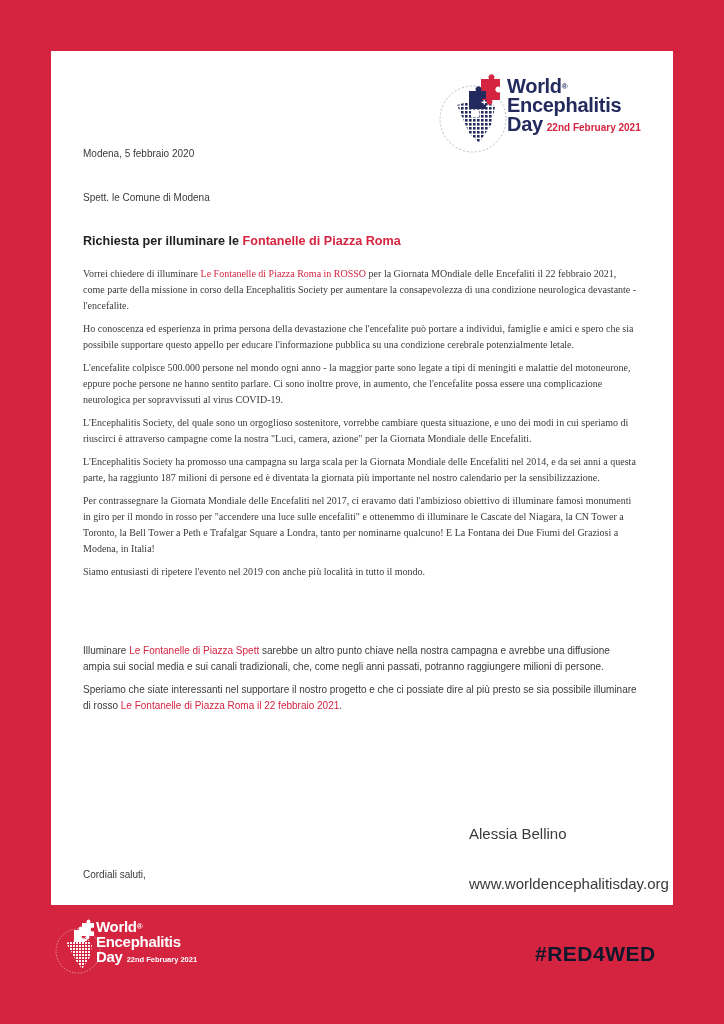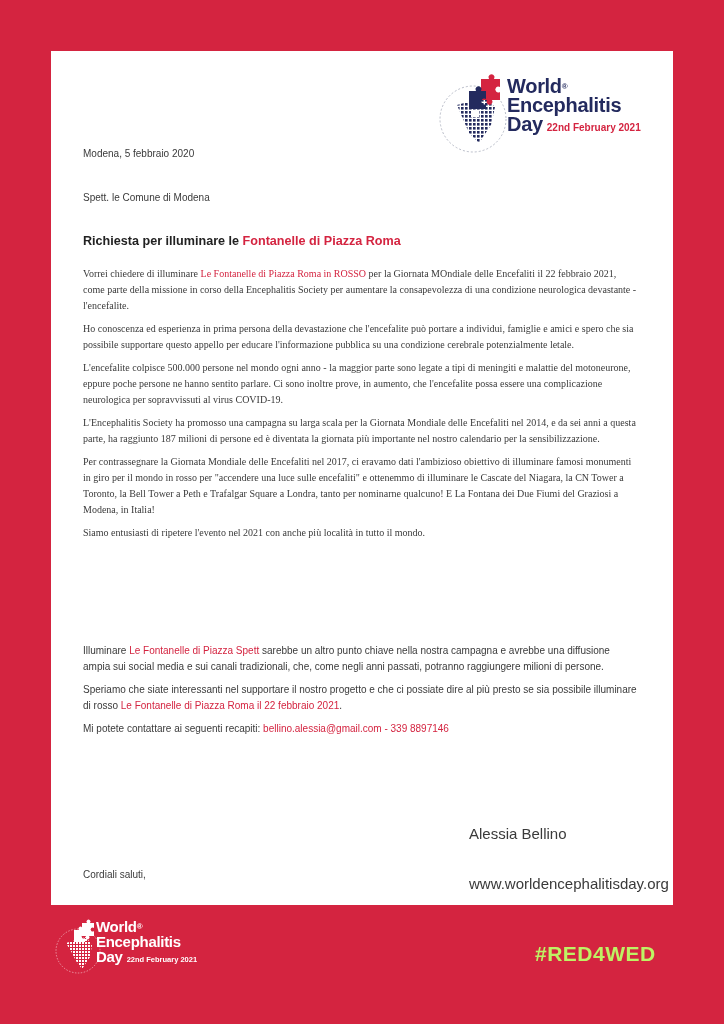--- a/index.html
+++ b/index.html
@@ -41,21 +41,21 @@
     .logo-text { position: absolute; left: 74px; top: 14px; font-weight: bold; color: #232a5e; line-height: 19px; font-size: 20px; letter-spacing: -0.3px; }
     .logo-text .reg { font-size: 8px; vertical-align: top; }
     .logo-date { font-size: 10px; color: #d42440; letter-spacing: 0; margin-left: 4px; }
 
     .logo-bottom { position: absolute; left: 52px; top: 915px; width: 170px; height: 60px; }
     .logo-bottom .logo-text { color: #ffffff; left: 44px; top: 4px; font-size: 15px; line-height: 15px; }
     .logo-bottom .logo-date { color: #ffffff; font-size: 7.5px; }
 
     .hashtag {
       position: absolute; left: 535px; top: 942px;
-      color: #bef264; font-weight: bold; font-size: 21px; letter-spacing: 0.5px;
+      color: #0f172a; font-weight: bold; font-size: 21px; letter-spacing: 0.5px;
     }
   </style>
 </head>
 <body>
 
 <div class="page">
 
   <div class="logo-top">
     <svg width="80" height="92" viewBox="0 0 80 92" style="position:absolute;left:0;top:0;">
       <defs>
@@ -81,34 +81,32 @@
     <span>Richiesta per illuminare le </span><span class="red">Fontanelle di Piazza Roma</span>
   </div>
   <div class="text recipient">Spett. le Comune di Modena</div>
 
   <div class="text body">
     <p class="para">
       <span>Vorrei chiedere di illuminare </span><span class="red">Le Fontanelle di Piazza Roma in ROSSO</span><span>  per la Giornata MOndiale delle Encefaliti il 22 febbraio 2021, come parte della missione in corso della Encephalitis Society per aumentare la consapevolezza di una condizione neurologica devastante - l'encefalite.</span>
     </p>
     <p class="para">Ho conoscenza ed esperienza in prima persona della devastazione che l'encefalite può portare a individui, famiglie e amici e spero che sia possibile supportare questo appello per educare l'informazione pubblica su una condizione cerebrale potenzialmente letale.</p>
     <p class="para">L'encefalite colpisce 500.000 persone nel mondo ogni anno - la maggior parte sono legate a tipi di meningiti e malattie del motoneurone, eppure poche persone ne hanno sentito parlare. Ci sono inoltre prove, in aumento, che l'encefalite possa essere una complicazione neurologica per sopravvissuti al virus COVID-19.</p>
+    <p class="para">L'Encephalitis Society, del quale sono un orgoglioso sostenitore, vorrebbe cambiare questa situazione, e uno dei modi in cui speriamo di riuscirci è attraverso campagne come la nostra "Luci, camera, azione" per la Giornata Mondiale delle Encefaliti.</p>
     <p class="para">L'Encephalitis Society ha promosso una campagna su larga scala per la Giornata Mondiale delle Encefaliti nel 2014, e da sei anni a questa parte, ha raggiunto 187 milioni di persone ed è diventata la giornata più importante nel nostro calendario per la sensibilizzazione.</p>
     <p class="para">Per contrassegnare la Giornata Mondiale delle Encefaliti nel 2017, ci eravamo dati l'ambizioso obiettivo di illuminare famosi monumenti in giro per il mondo in rosso per "accendere una luce sulle encefaliti" e ottenemmo di illuminare le Cascate del Niagara, la CN Tower a Toronto, la Bell Tower a Peth e Trafalgar Square a Londra, tanto per nominarne qualcuno! E La Fontana dei Due Fiumi del Graziosi a Modena, in Italia!</p>
-    <p class="para">Siamo entusiasti di ripetere l'evento nel 2021 con anche più località in tutto il mondo.</p>
+    <p class="para">Siamo entusiasti di ripetere l'evento nel 2019 con anche più località in tutto il mondo.</p>
   </div>
 
   <div class="text body2">
     <p class="para">
       <span>Illuminare </span><span class="red">Le Fontanelle di Piazza Spett</span><span> sarebbe un altro punto chiave nella nostra campagna e avrebbe una diffusione ampia sui social media e sui canali tradizionali, che, come negli anni passati, potranno raggiungere milioni di persone.</span>
     </p>
     <p class="para">
       <span>Speriamo che siate interessanti nel supportare il nostro progetto e che ci possiate dire al più presto se sia possibile illuminare di rosso </span><span class="red">Le Fontanelle di Piazza Roma il 22 febbraio 2021</span><span>.</span>
-    </p>
-    <p class="para">
-      <span>Mi potete contattare ai seguenti recapiti: </span><span class="red">bellino.alessia@gmail.com - 339 8897146</span>
     </p>
   </div>
 
   <div class="text closing">Cordiali saluti,</div>
   <div class="sig sig-name red">Alessia Bellino</div>
   <div class="sig sig-url">www.worldencephalitisday.org</div>
 </div>
 
 <div class="logo-bottom">
   <svg width="50" height="60" viewBox="0 0 50 60" style="position:absolute;left:0;top:0;">

